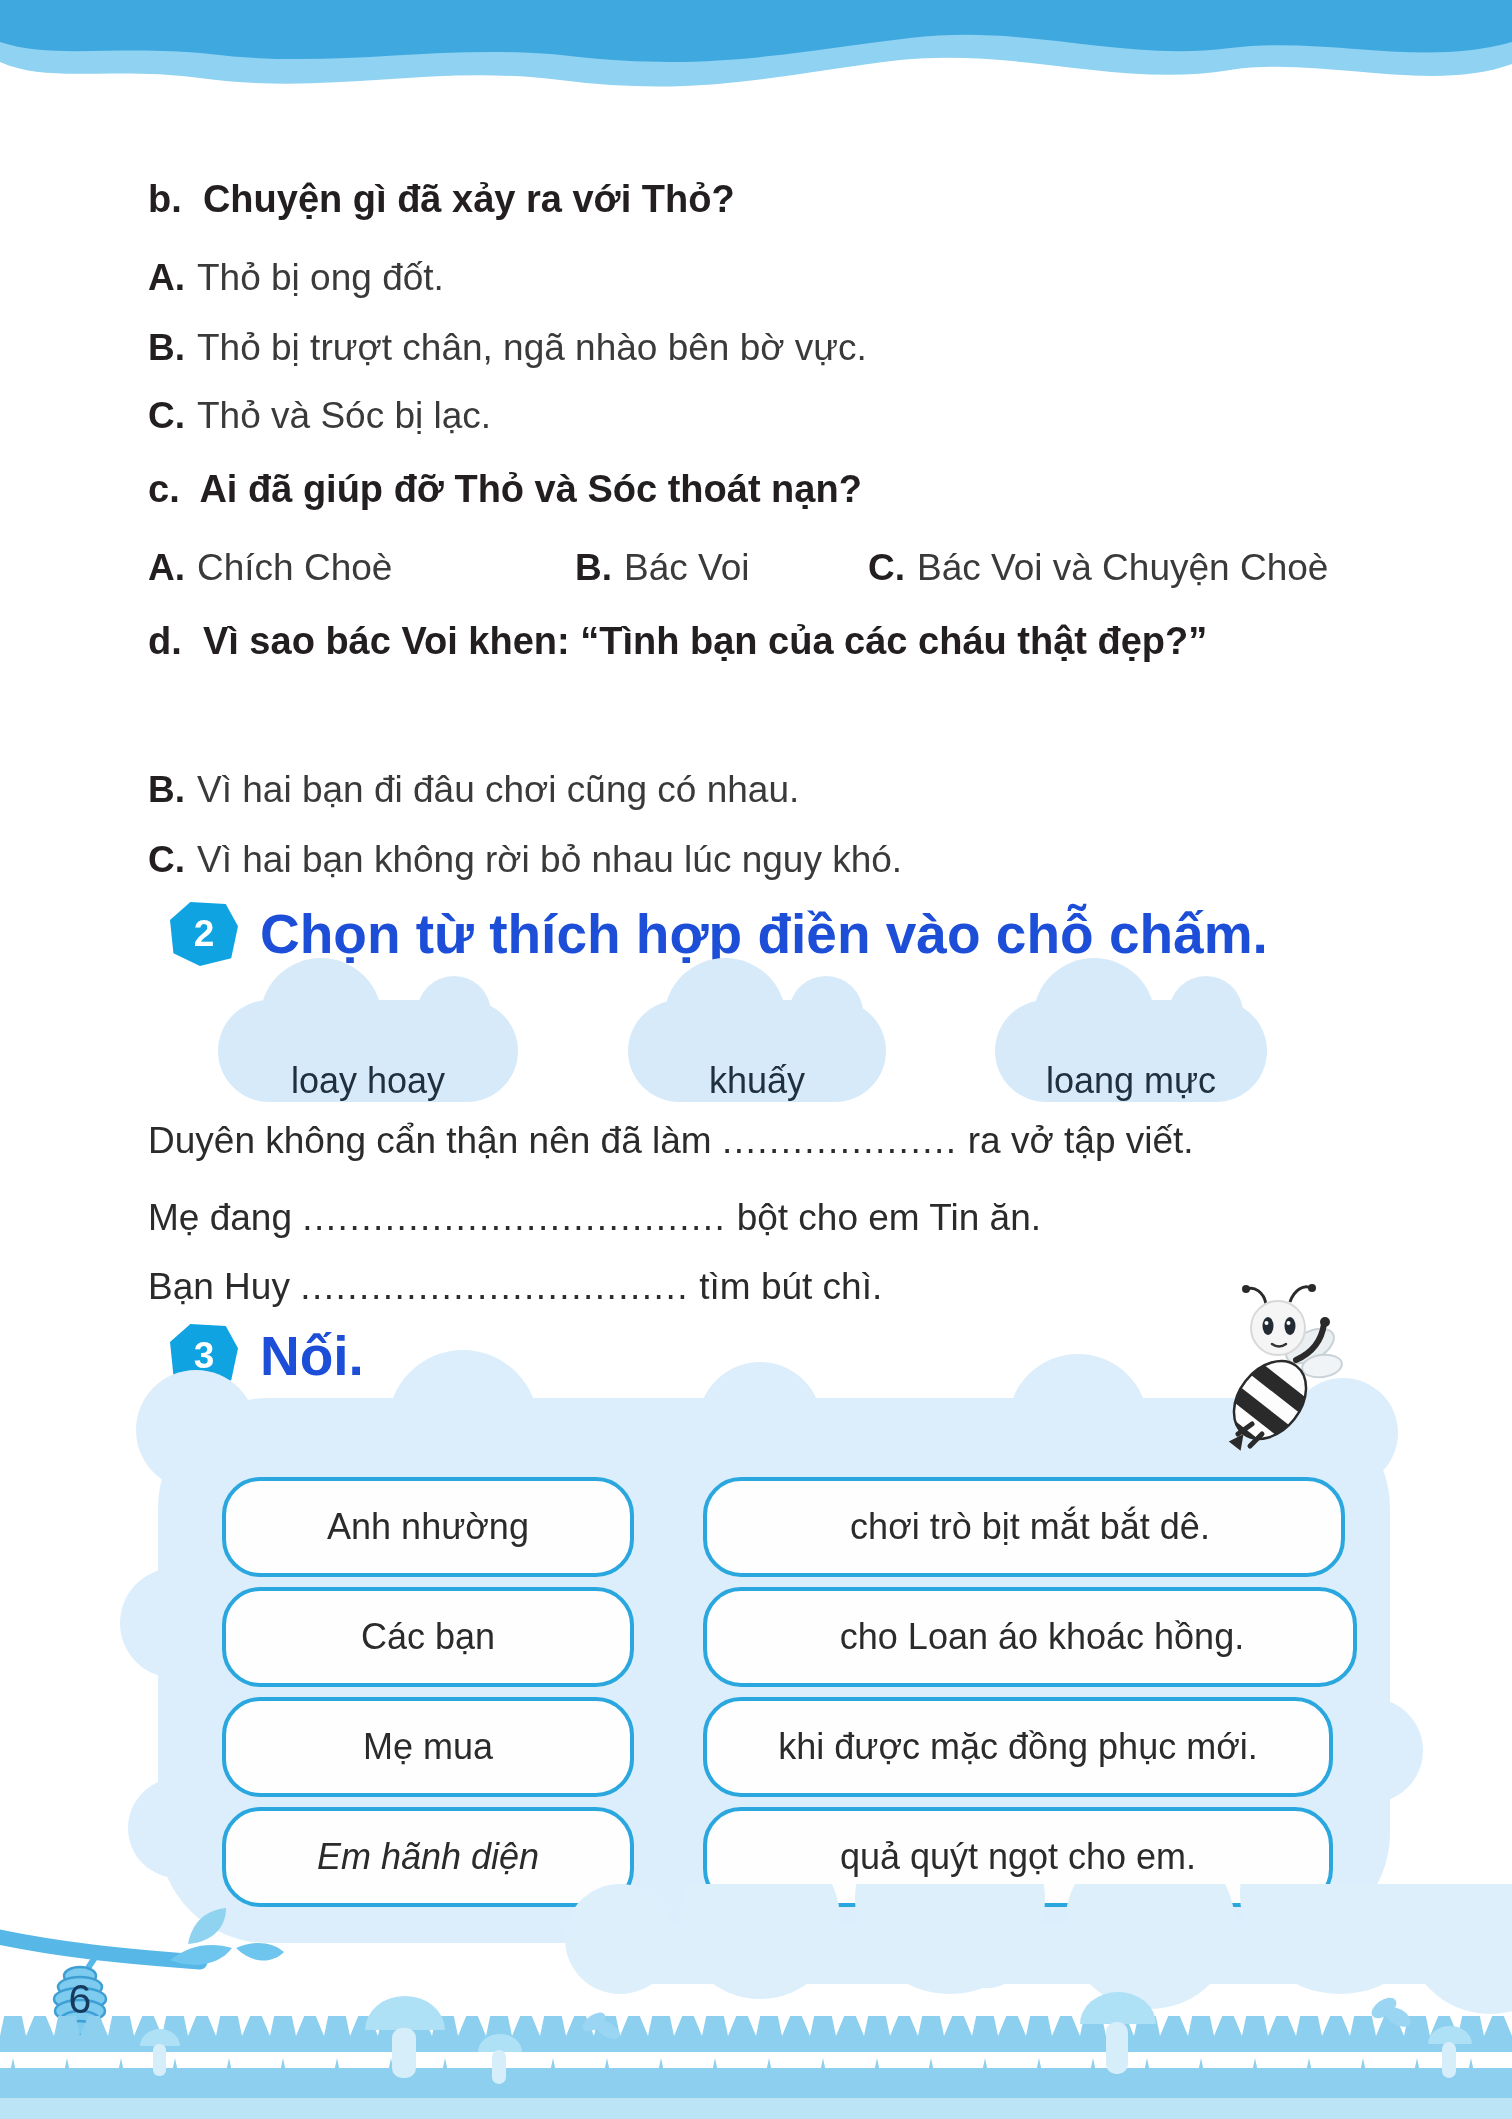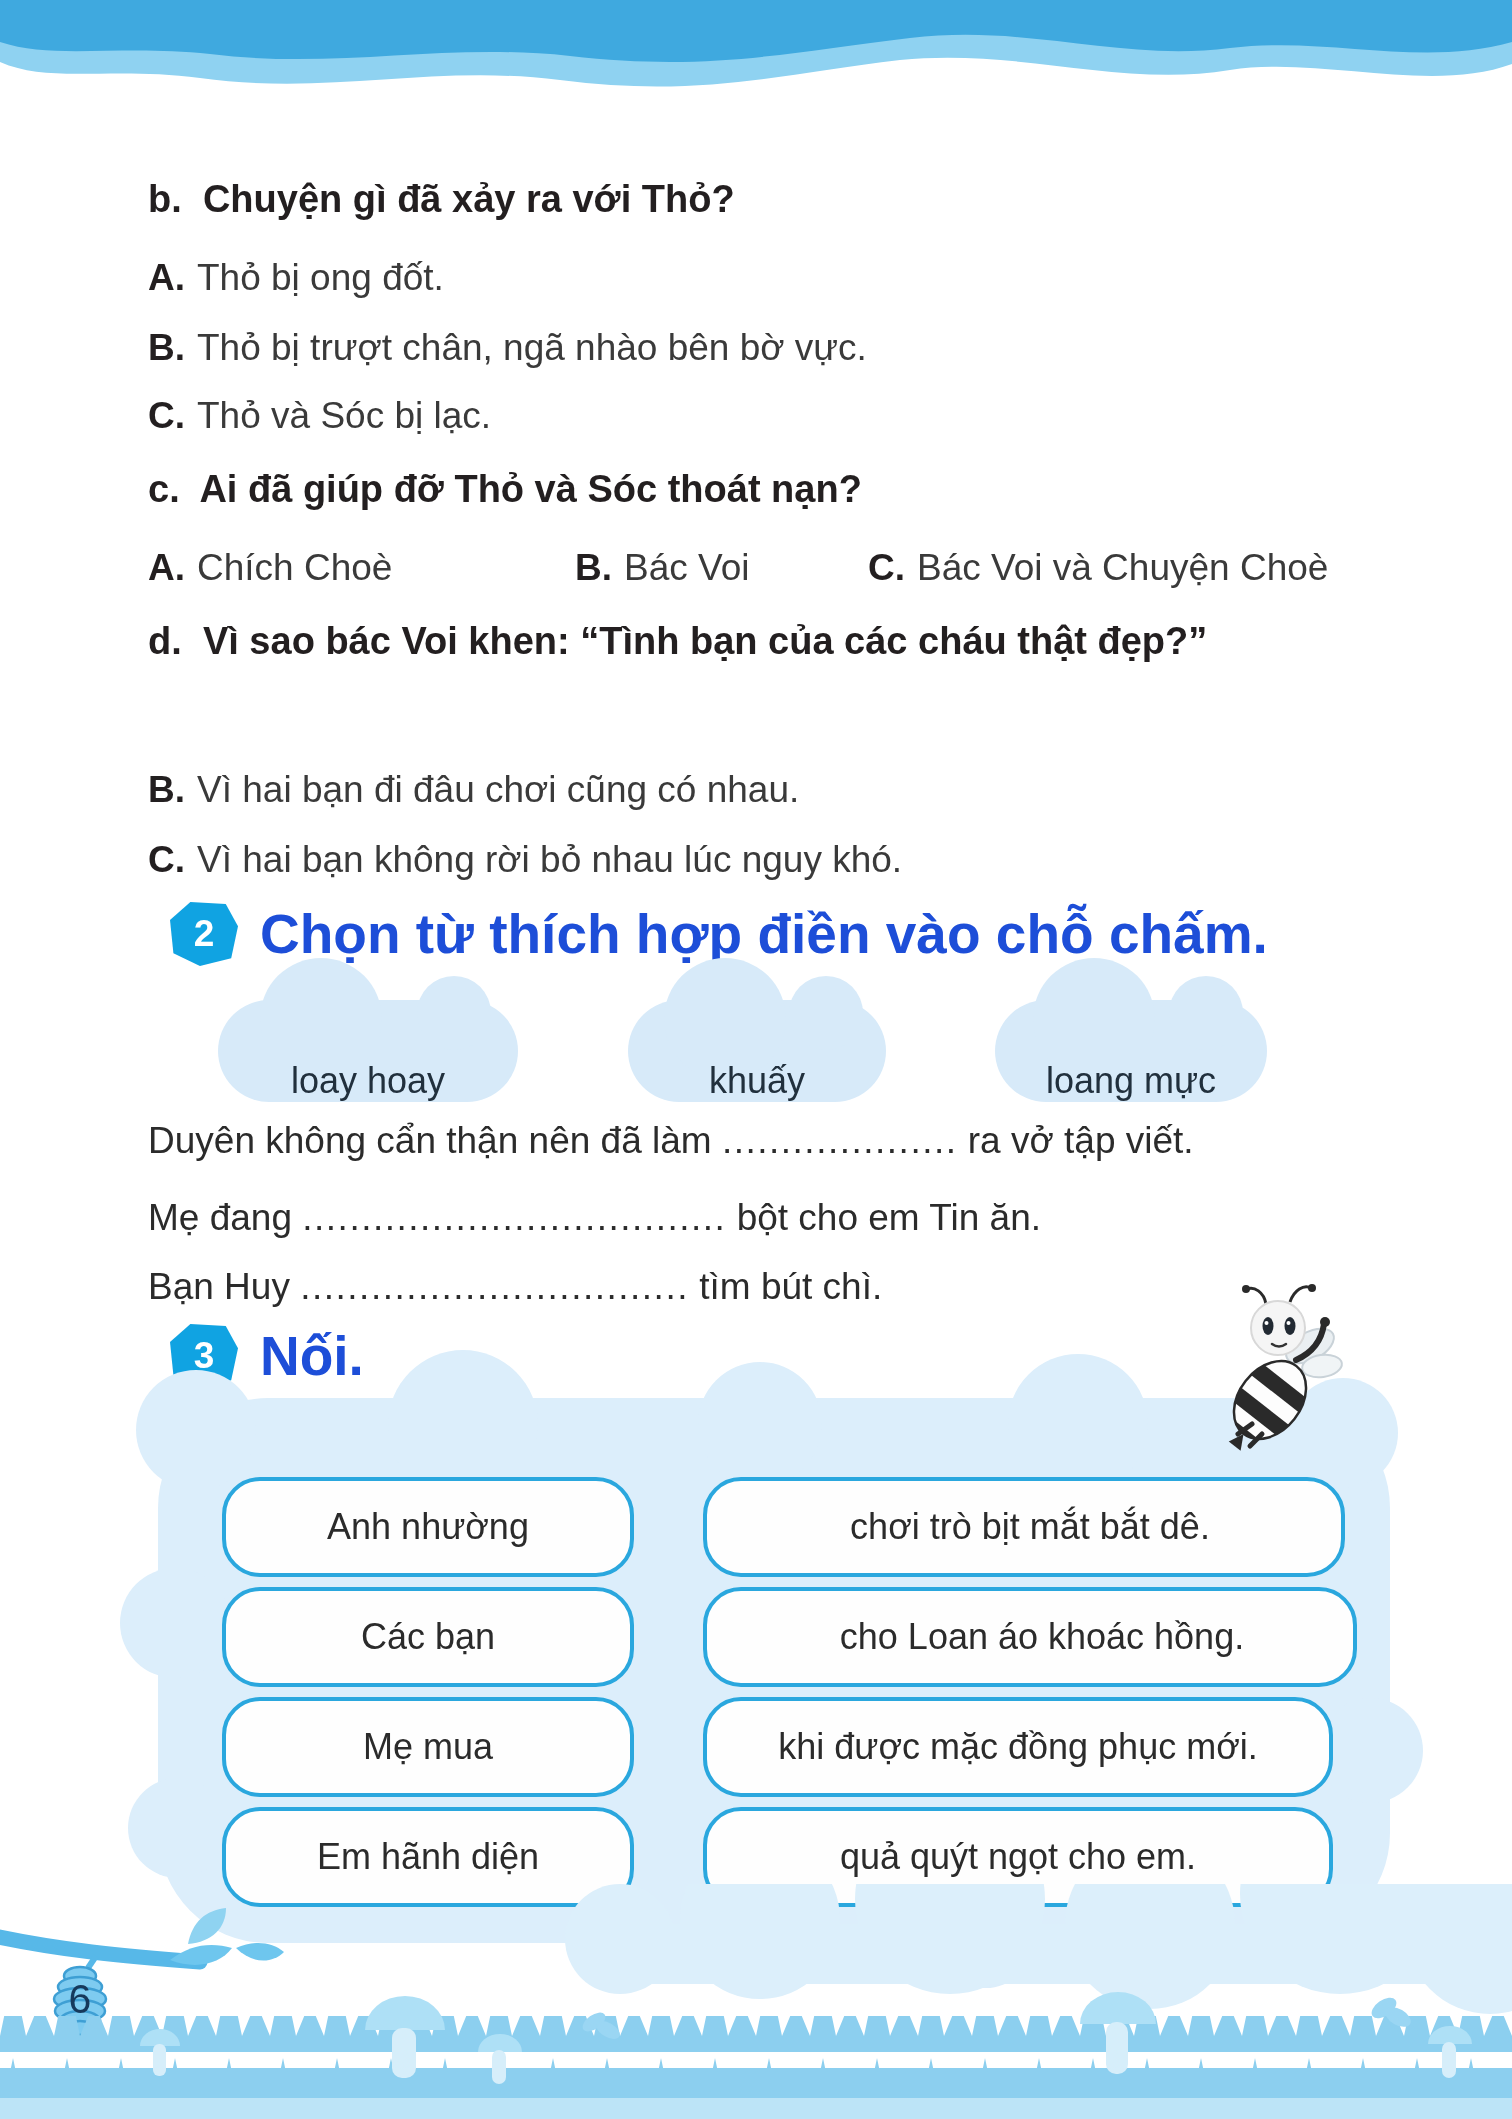--- a/index.html
+++ b/index.html
@@ -162,21 +162,21 @@
 
     <div class="match-box mb-left" style="top:79px;">
         <span>Anh nhường</span>
       </div>
     <div class="match-box mb-left" style="top:189px;">
         <span>Các bạn</span>
       </div>
     <div class="match-box mb-left" style="top:299px;">
         <span>Mẹ mua</span>
       </div>
-    <div class="match-box mb-left" style="top:409px;">
+    <div class="match-box mb-left" style="top:409px;font-style:italic;">
         <span>Em hãnh diện</span>
       </div>
 
     <div class="match-box mb-right" style="top:79px;padding-left:12px;">
         <span>chơi trò bịt mắt bắt dê.</span>
       </div>
     <div class="match-box mb-right" style="top:189px;padding-left:24px;">
         <span>cho Loan áo khoác hồng.</span>
       </div>
     <div class="match-box mb-right" style="top:299px;">

